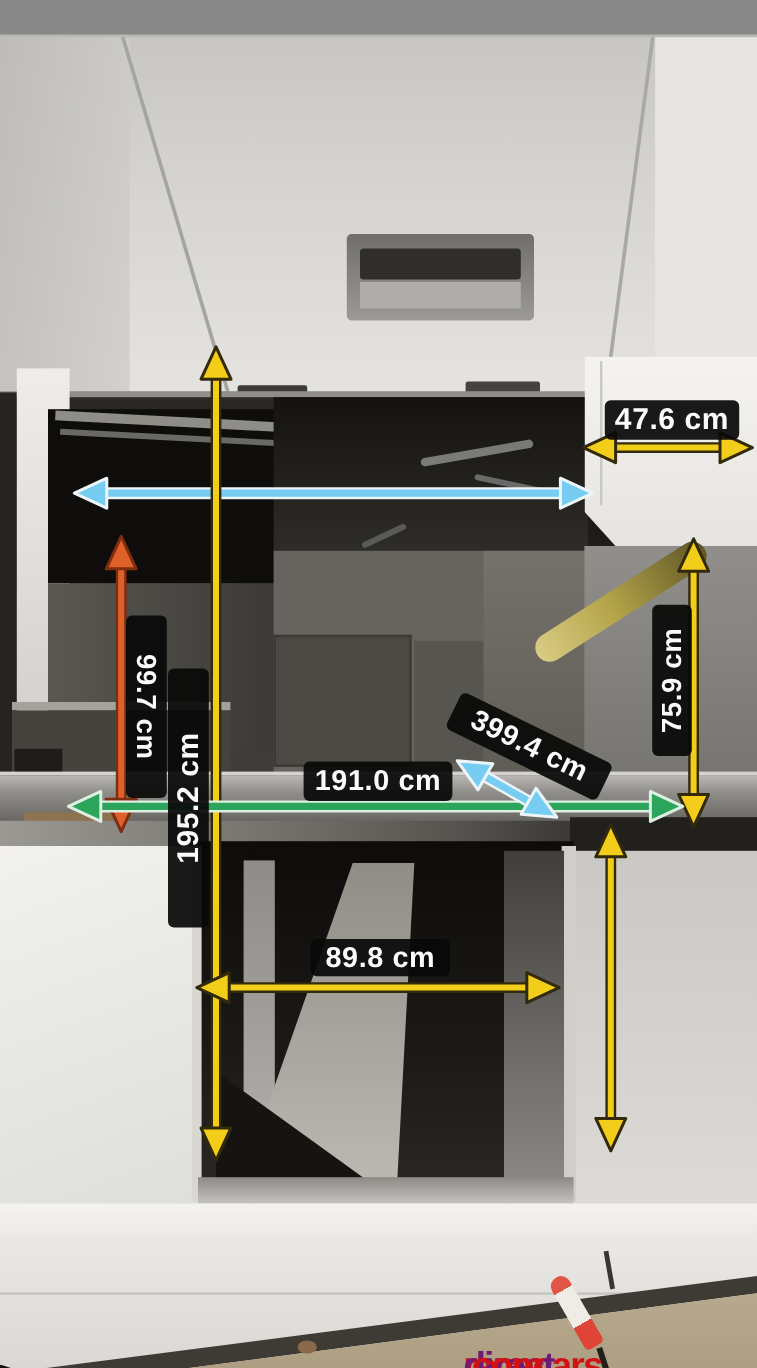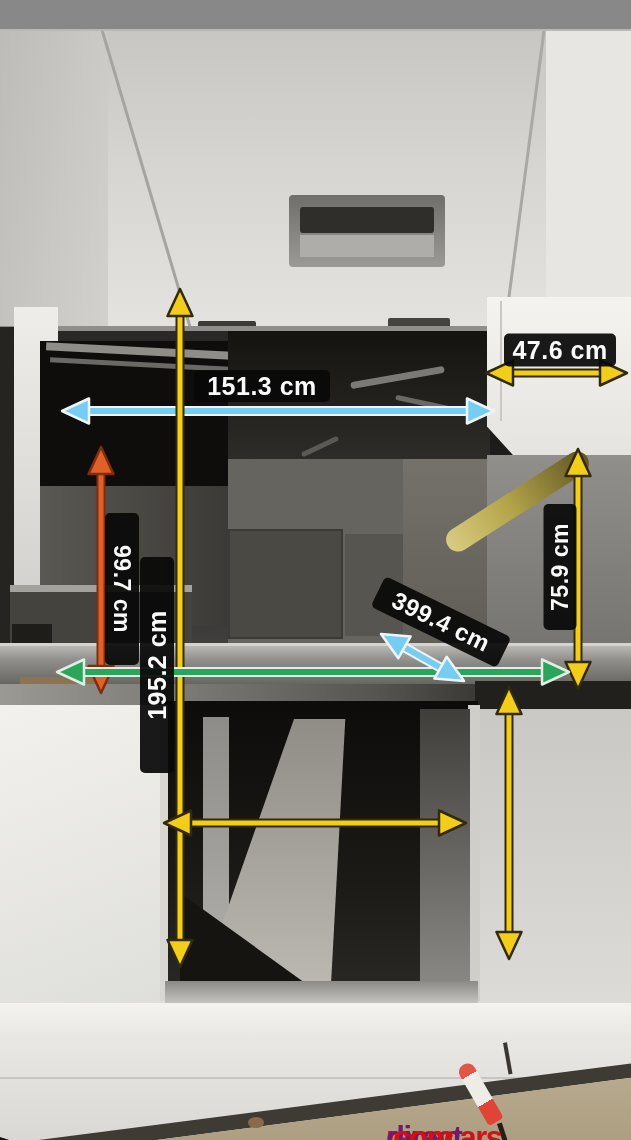--- a/index.html
+++ b/index.html
@@ -255,25 +255,26 @@
       </g>
       <g>
         <line x1="509" y1="672.85" x2="509" y2="915.15" stroke="#33290b" stroke-width="9"></line>
         <line x1="509" y1="672.85" x2="509" y2="915.15" stroke="#f2ce1b" stroke-width="5"></line>
         <polygon points="509,658 496.5,685 521.5,685" fill="#f2ce1b" stroke="#33290b" stroke-width="2.5" stroke-linejoin="round"></polygon>
         <polygon points="509,930 496.5,903 521.5,903" fill="#f2ce1b" stroke="#33290b" stroke-width="2.5" stroke-linejoin="round"></polygon>
       </g>
     </svg>
   <div class="label-layer" id="label-layer">
       <div class="mlabel" style="left: 560px; top: 321px; width: 112px; height: 33px; font-size: 25px; transform: translate(-50%, -50%) rotate(0deg);">47.6 cm</div>
-      <div class="mlabel" style="left: 262px; top: 357px; width: 136px; height: 32px; font-size: 25px; transform: translate(-50%, -50%) rotate(0deg);">151.3 cm</div>
       <div class="mlabel" style="left: 122px; top: 560px; width: 152px; height: 34px; font-size: 23px; transform: translate(-50%, -50%) rotate(90deg);">99.7 cm</div>
       <div class="mlabel" style="left: 157px; top: 636px; width: 216px; height: 34px; font-size: 25px; transform: translate(-50%, -50%) rotate(-90deg);">195.2 cm</div>
       <div class="mlabel" style="left: 560px; top: 538px; width: 126px; height: 33px; font-size: 23px; transform: translate(-50%, -50%) rotate(-90deg);">75.9 cm</div>
+      <div class="mlabel" style="left: 315px; top: 622px; width: 124px; height: 33px; font-size: 24px; transform: translate(-50%, -50%) rotate(0deg);">191.0 cm</div>
       <div class="mlabel" style="left: 441px; top: 593px; width: 140px; height: 34px; font-size: 24px; transform: translate(-50%, -50%) rotate(26deg);">399.4 cm</div>
+      <div class="mlabel" style="left: 317px; top: 769px; width: 116px; height: 31px; font-size: 24px; transform: translate(-50%, -50%) rotate(0deg);">89.8 cm</div>
     </div>
 
   <div class="watermark">
       <span>racecars</span>
       <span class="wm-white">direct</span>
       <span>.com</span>
     </div>
 </div>
 
 </body></html>

